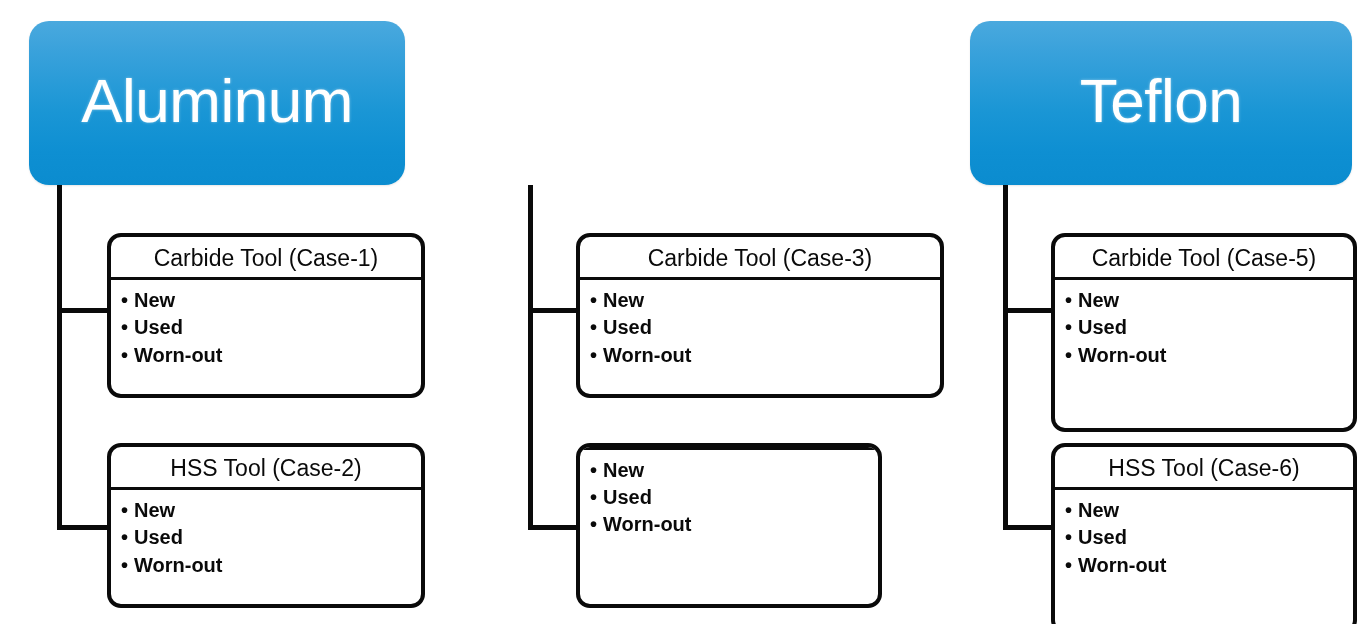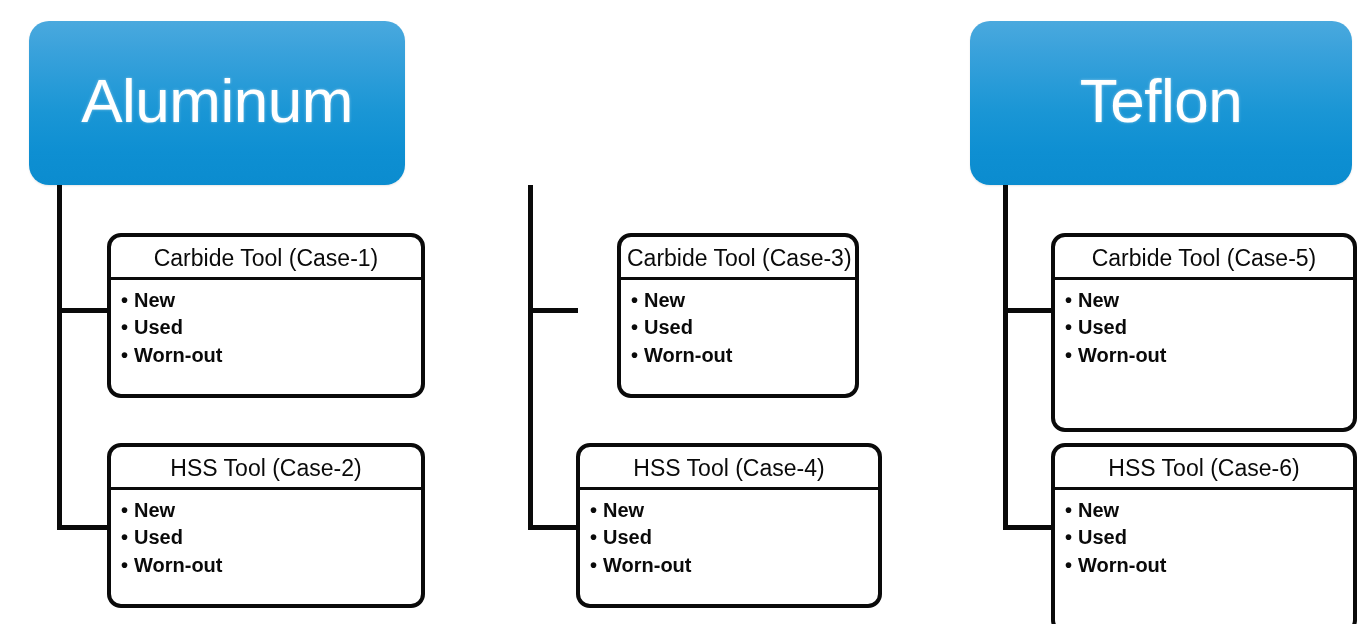--- a/index.html
+++ b/index.html
@@ -127,32 +127,31 @@
       <li><span class="bullet">•</span><span>Used</span></li>
       <li><span class="bullet">•</span><span>Worn-out</span></li>
     </ul>
   </div>
 
 
   <div class="connector" style="left:516px; top:185px; width:5px; height:345px;"></div>
   <div class="connector" style="left:516px; top:308px; width:50px; height:5px;"></div>
   <div class="connector" style="left:516px; top:525px; width:50px; height:5px;"></div>
 
-  <div class="case-box" style="left:564px; top:233px; width:242px; height:165px;margin-left:41px;">
+  <div class="case-box" style="left:564px; top:233px; width:368px; height:165px;">
     <div class="case-title">Carbide Tool (Case-3)</div>
     <div class="case-divider"></div>
     <ul class="case-list">
       <li><span class="bullet">•</span><span>New</span></li>
       <li><span class="bullet">•</span><span>Used</span></li>
       <li><span class="bullet">•</span><span>Worn-out</span></li>
     </ul>
   </div>
 
   <div class="case-box" style="left:564px; top:443px; width:306px; height:165px;">
-    <div class="case-title">HSS Tool (Case-4)</div>
     <div class="case-divider"></div>
     <ul class="case-list">
       <li><span class="bullet">•</span><span>New</span></li>
       <li><span class="bullet">•</span><span>Used</span></li>
       <li><span class="bullet">•</span><span>Worn-out</span></li>
     </ul>
   </div>
 
   <div class="material-box" style="left:958px; top:21px; width:382px; height:164px;">
     <span class="material-label">Teflon</span>

